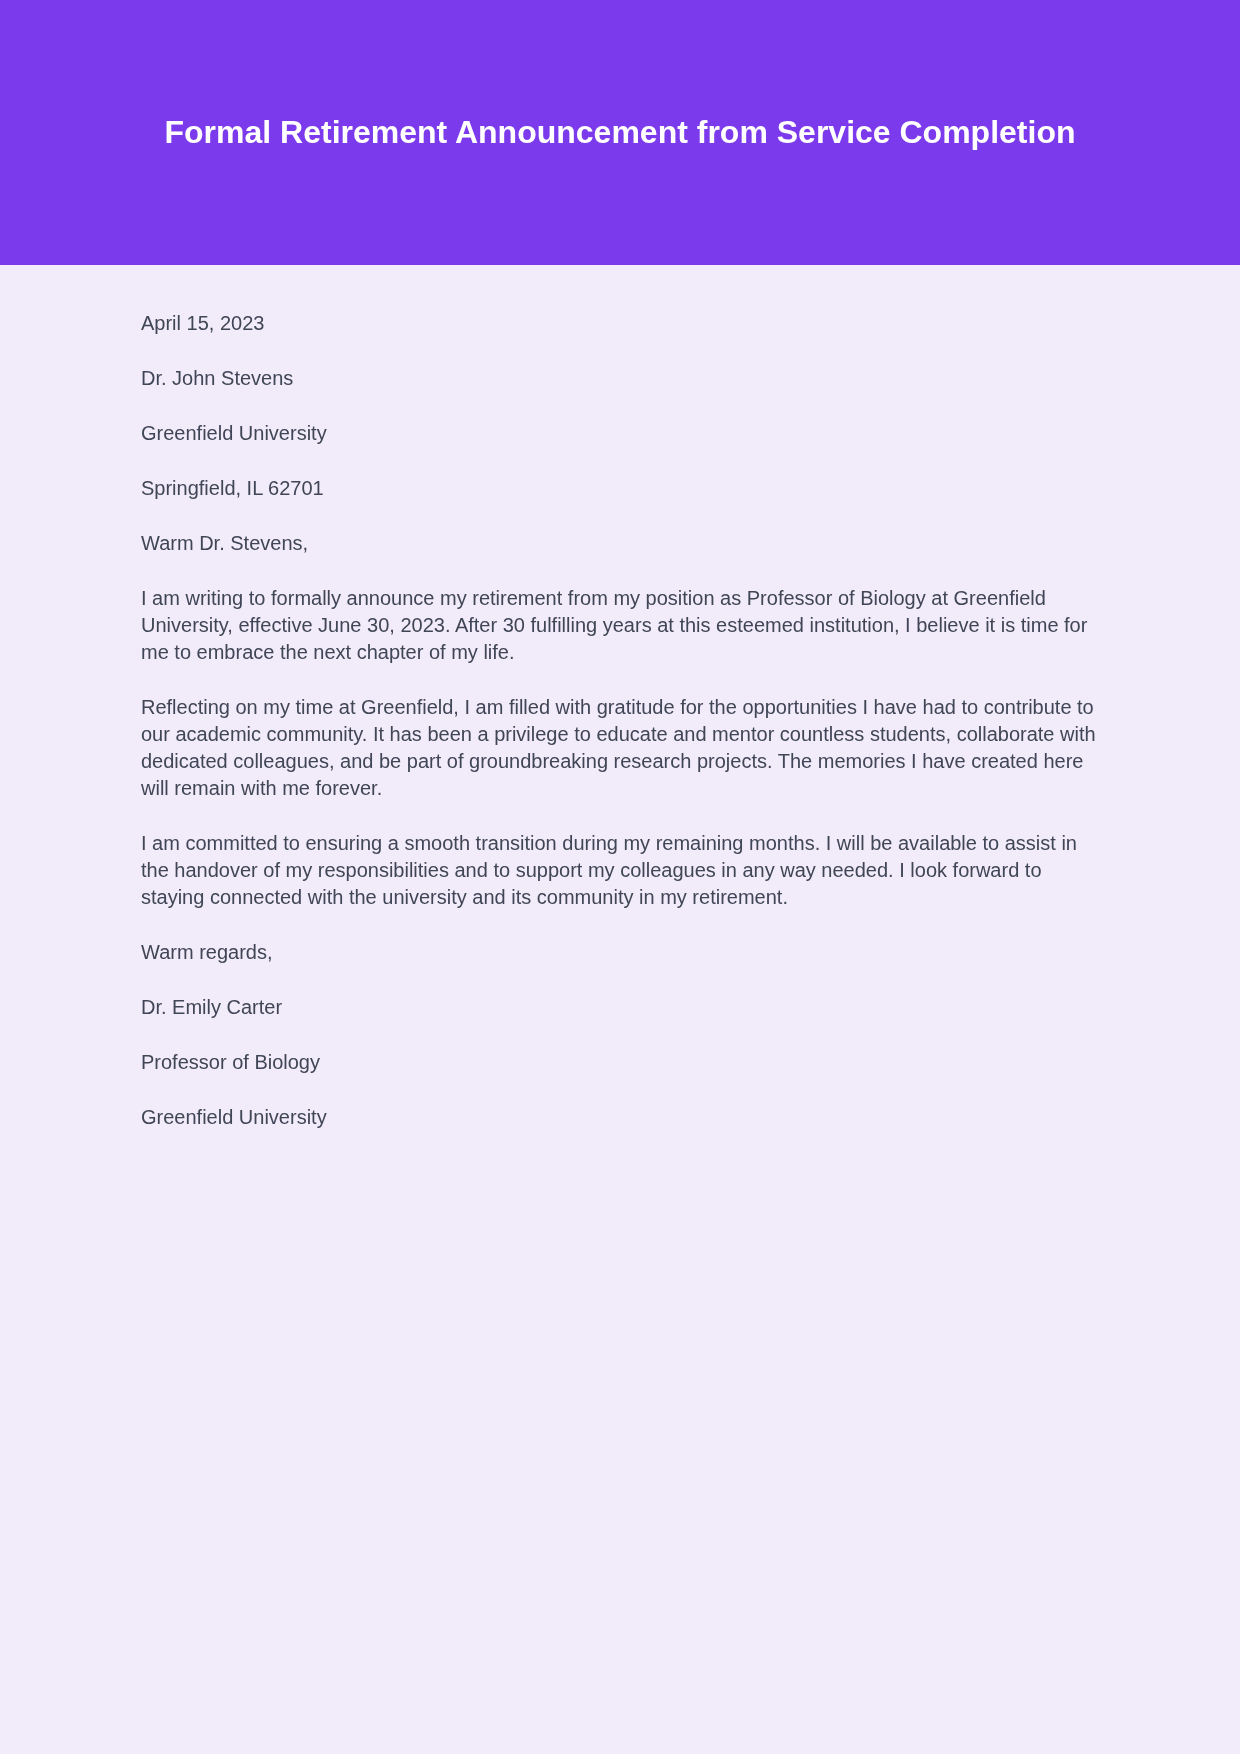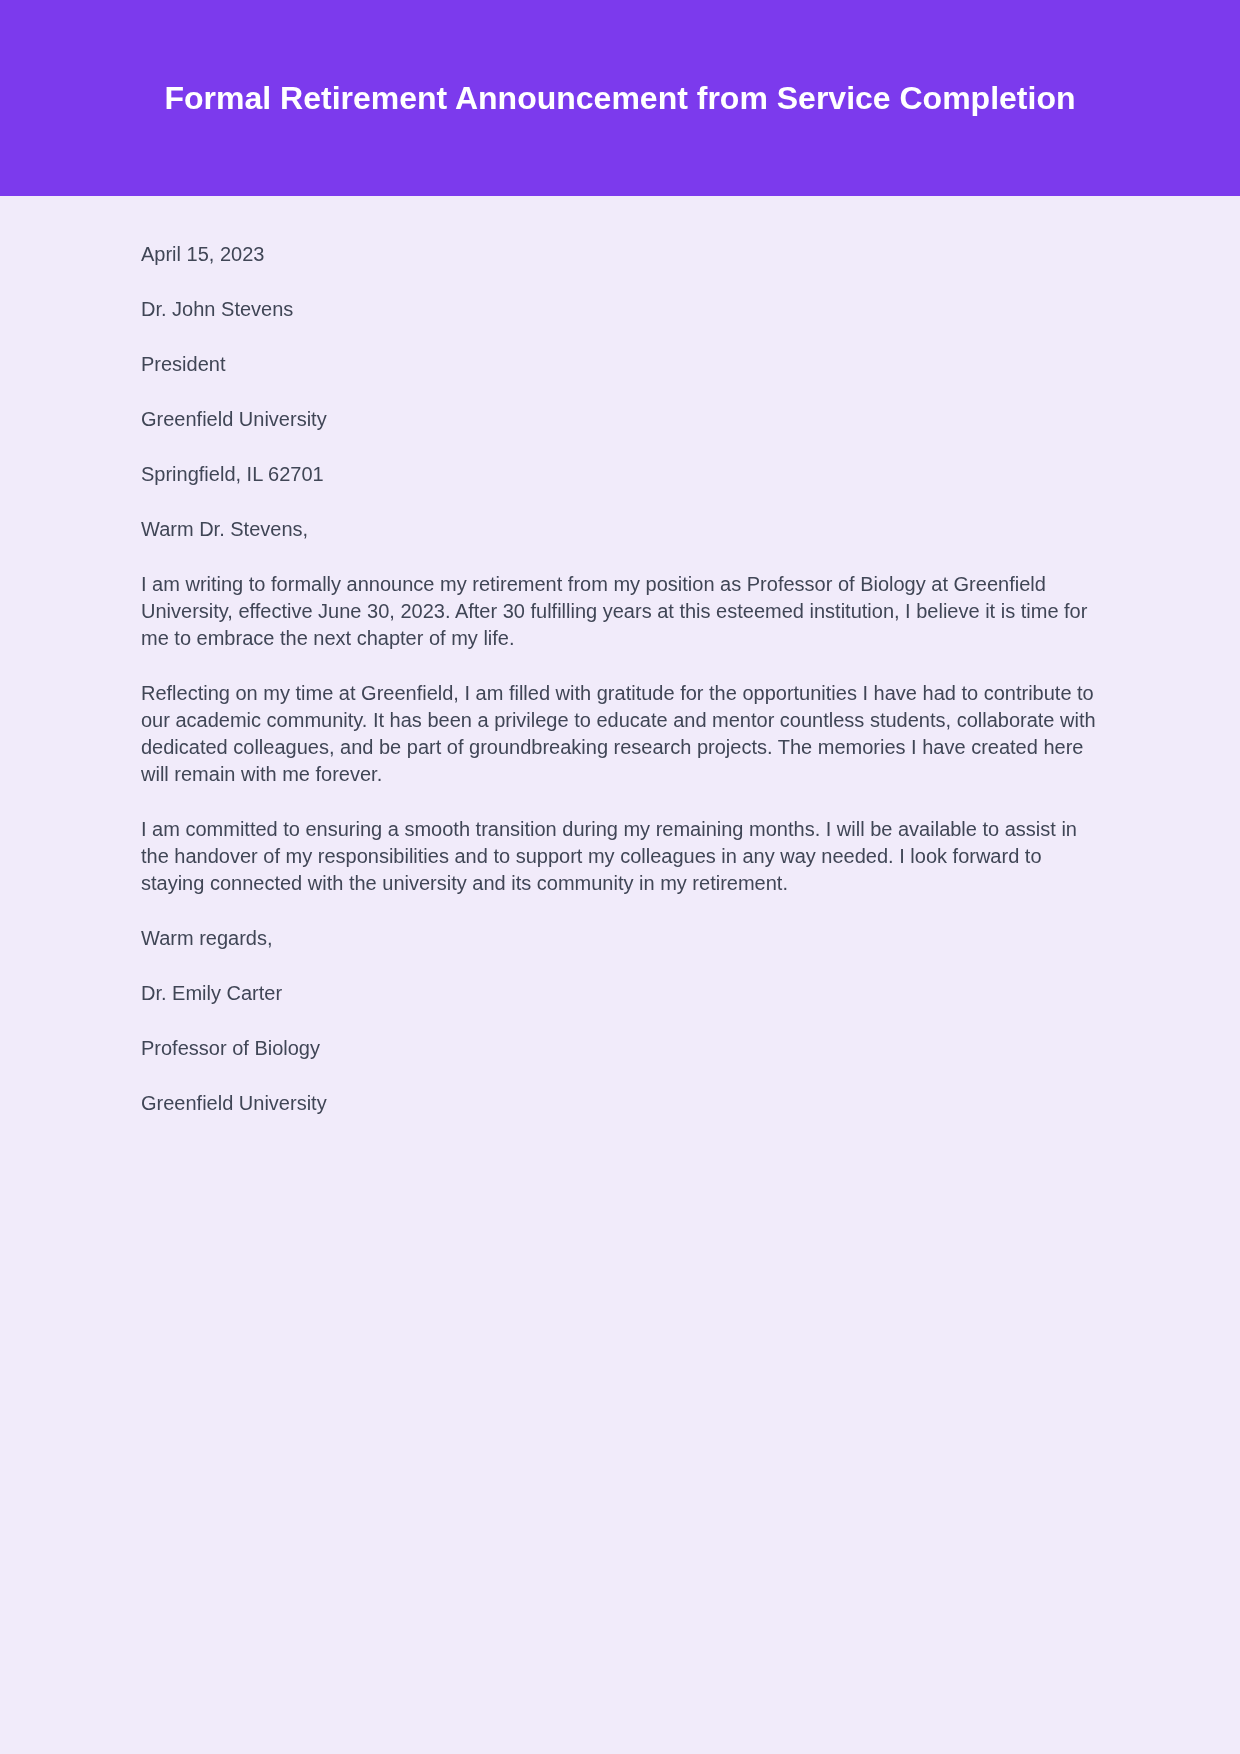--- a/index.html
+++ b/index.html
@@ -11,21 +11,21 @@
   * { margin: 0; padding: 0; box-sizing: border-box; }
   html, body {
     width: 1240px;
     font-family: "Liberation Sans", "DejaVu Sans", sans-serif;
   }
   body {
     min-height: 1754px;
     background: var(--page-bg);
   }
   .banner {
-    height: 196px;
+    height: 265px;
     background: var(--accent);
     display: flex;
     align-items: center;
     justify-content: center;
   }
   .banner h1 {
     color: var(--title-color);
     font-size: 32px;
     font-weight: bold;
     letter-spacing: 0;
@@ -46,21 +46,20 @@
 <body>
 
 <header class="banner">
   <h1>Formal Retirement Announcement from Service Completion</h1>
 </header>
 
 <main class="letter">
   <p>April 15, 2023</p>
 
   <p>Dr. John Stevens</p>
-  <p>President</p>
   <p>Greenfield University</p>
   <p>Springfield, IL 62701</p>
 
   <p>Warm Dr. Stevens,</p>
 
   <p>I am writing to formally announce my retirement from my position as Professor of Biology at Greenfield University, effective June 30, 2023. After 30 fulfilling years at this esteemed institution, I believe it is time for me to embrace the next chapter of my life.</p>
   <p>Reflecting on my time at Greenfield, I am filled with gratitude for the opportunities I have had to contribute to our academic community. It has been a privilege to educate and mentor countless students, collaborate with dedicated colleagues, and be part of groundbreaking research projects. The memories I have created here will remain with me forever.</p>
   <p>I am committed to ensuring a smooth transition during my remaining months. I will be available to assist in the handover of my responsibilities and to support my colleagues in any way needed. I look forward to staying connected with the university and its community in my retirement.</p>
 
   <p>Warm regards,</p>

